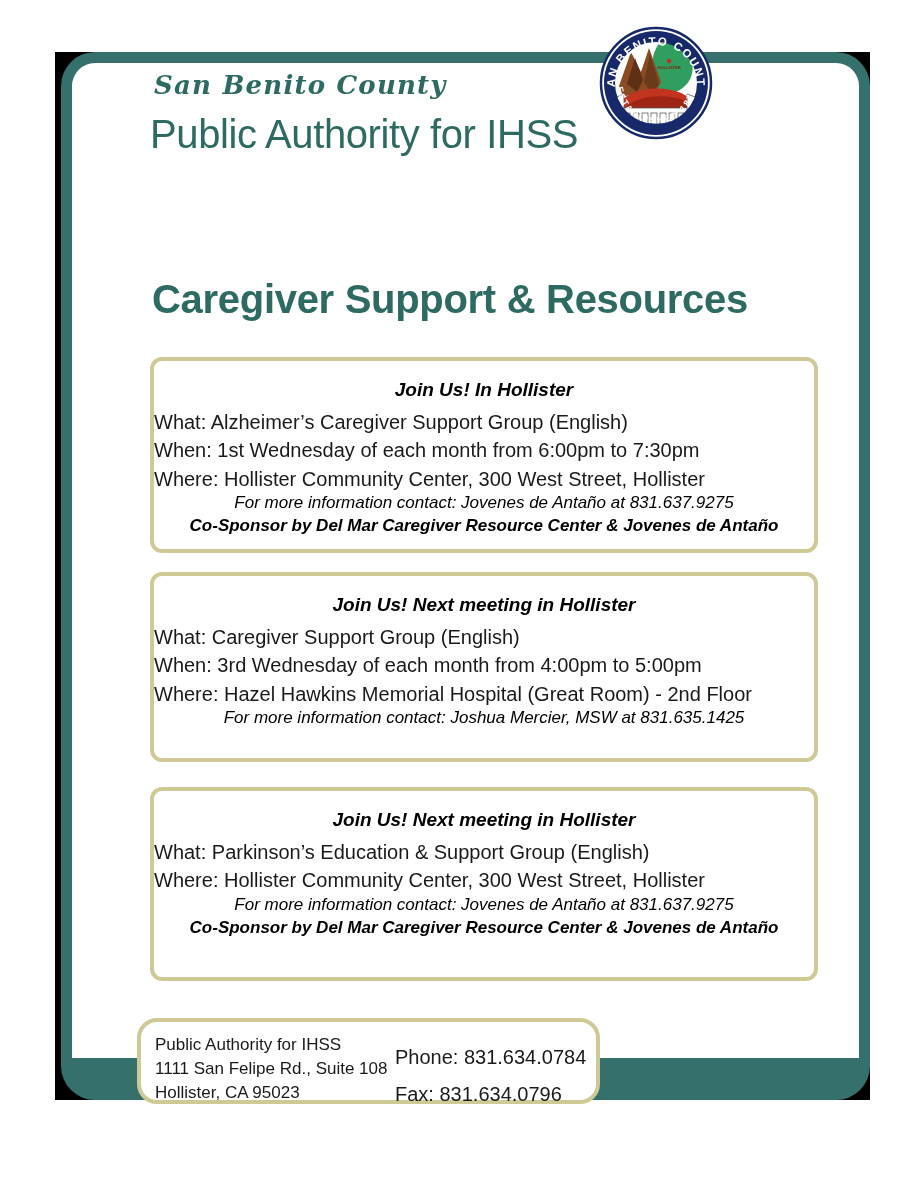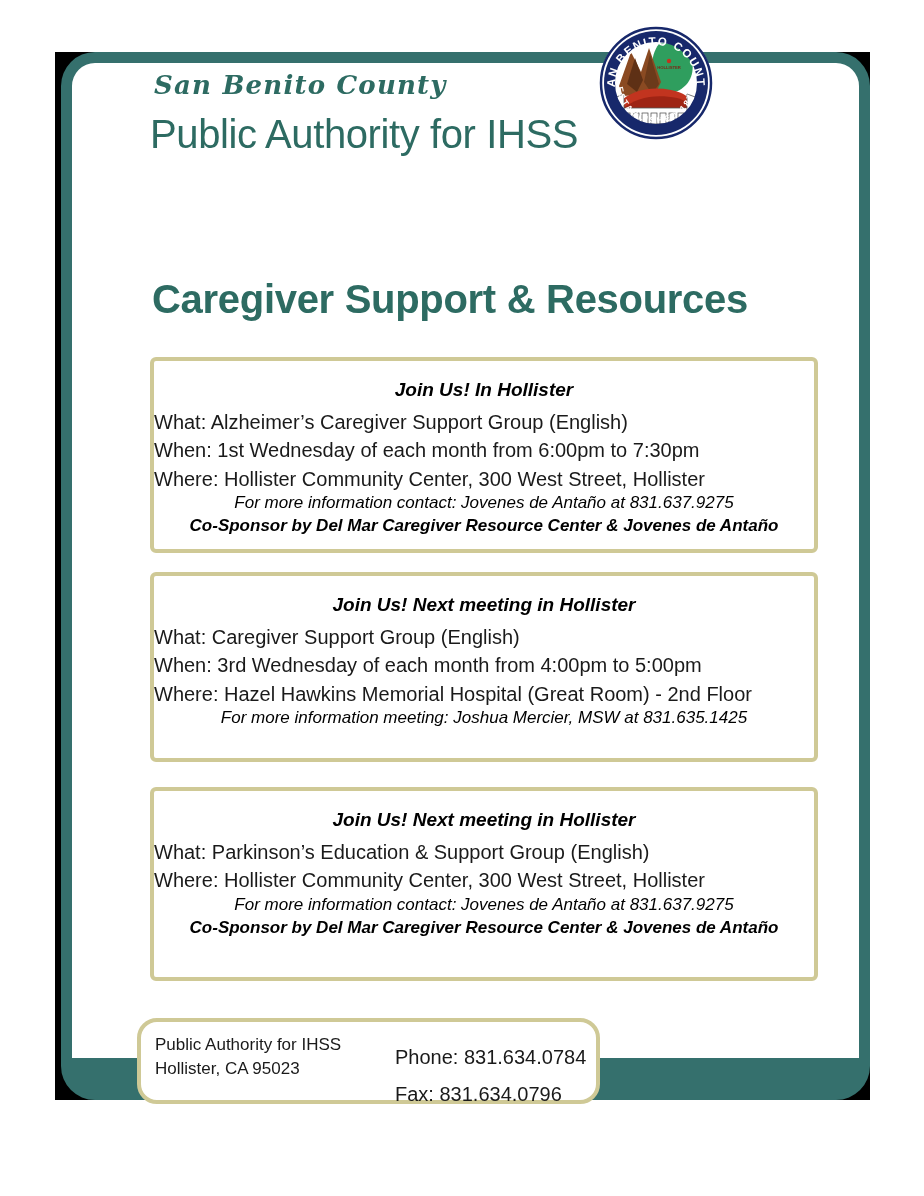--- a/index.html
+++ b/index.html
@@ -103,21 +103,21 @@
   }
 
   
   .event-card {
     position: absolute;
     left: 150px;
     width: 668px;
     box-sizing: border-box;
     background: #ffffff;
     border: 4px solid #cfc996;
-    border-radius: 6px;
+    border-radius: 12px;
     padding: 12px 0 14px 0;
   }
   #event-card-0 { top: 357px; height: 196px; }
   #event-card-1 { top: 572px; height: 190px; }
   #event-card-2 { top: 787px; height: 194px; }
 
   .card-join {
     text-align: center;
     font-family: "Liberation Sans", sans-serif;
     font-weight: bold;
@@ -271,35 +271,36 @@
   <div class="card-line">Where: Hollister Community Center, 300 West Street, Hollister</div>
   <div class="card-contact">For more information contact: Jovenes de Antaño at 831.637.9275</div>
   <div class="card-sponsor">Co-Sponsor by Del Mar Caregiver Resource Center &amp; Jovenes de Antaño</div>
 </div>
 
 <div class="event-card" id="event-card-1">
   <div class="card-join">Join Us! Next meeting in Hollister</div>
   <div class="card-line">What: Caregiver Support Group (English)</div>
   <div class="card-line">When: 3rd Wednesday of each month from 4:00pm to 5:00pm</div>
   <div class="card-line">Where: Hazel Hawkins Memorial Hospital (Great Room) - 2nd Floor</div>
-  <div class="card-contact">For more information meeting: Joshua Mercier, MSW at 831.635.1425</div>
+  <div class="card-contact">For more information contact: Joshua Mercier, MSW at 831.635.1425</div>
 </div>
 
 <div class="event-card" id="event-card-2">
   <div class="card-join">Join Us! Next meeting in Hollister</div>
   <div class="card-line">What: Parkinson’s Education &amp; Support Group (English)</div>
   <div class="card-line">Where: Hollister Community Center, 300 West Street, Hollister</div>
   <div class="card-contact">For more information contact: Jovenes de Antaño at 831.637.9275</div>
   <div class="card-sponsor">Co-Sponsor by Del Mar Caregiver Resource Center &amp; Jovenes de Antaño</div>
 </div>
 
 <div id="footer-heading">FOR QUESTIONS YOU MAY CONTACT US:</div>
 
 <div id="contact-card">
   <div id="contact-address">
     <div>Public Authority for IHSS</div>
+    <div>1111 San Felipe Rd., Suite 108</div>
     <div>Hollister, CA 95023</div>
   </div>
   <div id="contact-phones">
     <div>Phone: 831.634.0784</div>
     <div>Fax: 831.634.0796</div>
   </div>
 </div>
 
 </body></html>

